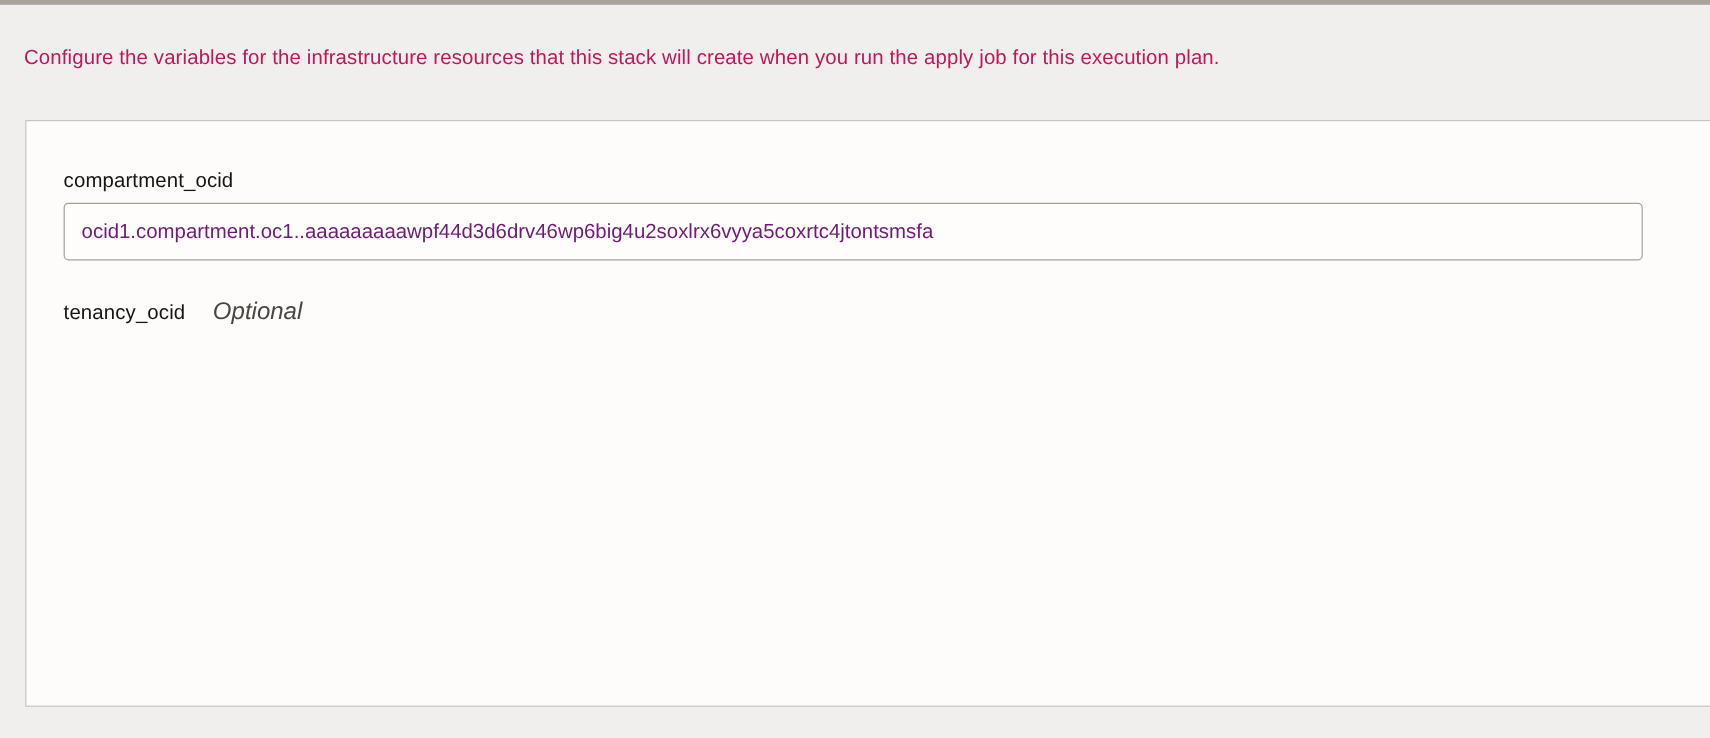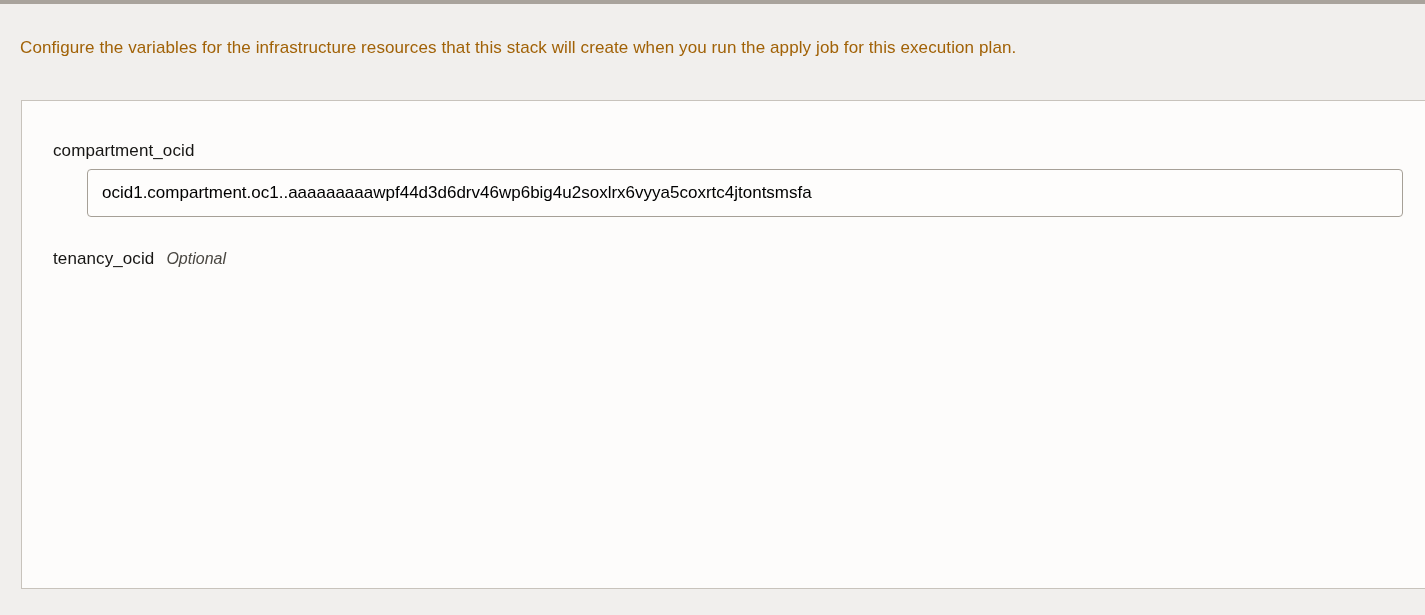--- a/index.html
+++ b/index.html
@@ -10,21 +10,21 @@
     overflow: hidden;
   }
   .top-bar {
     width: 100%; height: 4px;
     background: #a9a39c;
   }
   .description {
     margin: 33px 0 0 20px;
     font-size: 17px;
     line-height: 22px;
-    color: #a16207;
+    color: #be185d;
     letter-spacing: 0.1px;
   }
   .panel {
     position: absolute;
     left: 21px; top: 100px;
     width: 1424px; height: 489px;
     background: #fdfcfb;
     border: 1px solid #c8c3bc;
     padding: 40px 0 0 31px;
   }
@@ -34,40 +34,39 @@
     align-items: baseline;
     margin-bottom: 9px;
   }
   .field-label {
     font-size: 17px;
     line-height: 19px;
     color: #161513;
     letter-spacing: 0.1px;
   }
   .optional-indicator {
-    font-size: 16px;
+    font-size: 20px;
     font-style: italic;
     color: #4a4742;
-    margin-left: 12px;
+    margin-left: 23px;
   }
   .optional-indicator:empty { display: none; }
   .text-input {
     display: block;
     width: 1316px;
     height: 48px;
     margin-bottom: 32px;
     padding: 0 14px;
     font-family: "Liberation Sans", sans-serif;
     font-size: 17px;
-    color: #000000;
+    color: #701a75;
     background: #fefdfc;
     border: 1px solid #a6a097;
     border-radius: 4px;
     outline: none;
-    margin-left: 34px;
   }
 </style>
 </head>
 <body>
 
 <div class="top-bar"></div>
 
 <p class="description">Configure the variables for the infrastructure resources that this stack will create when you run the apply job for this execution plan.</p>
 
 <div class="panel">

